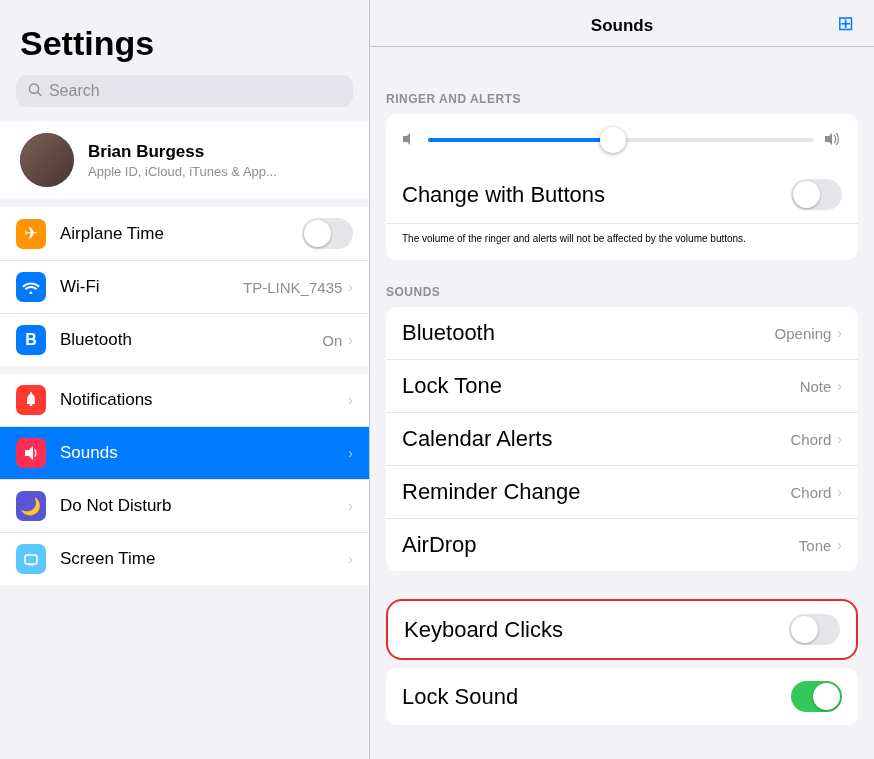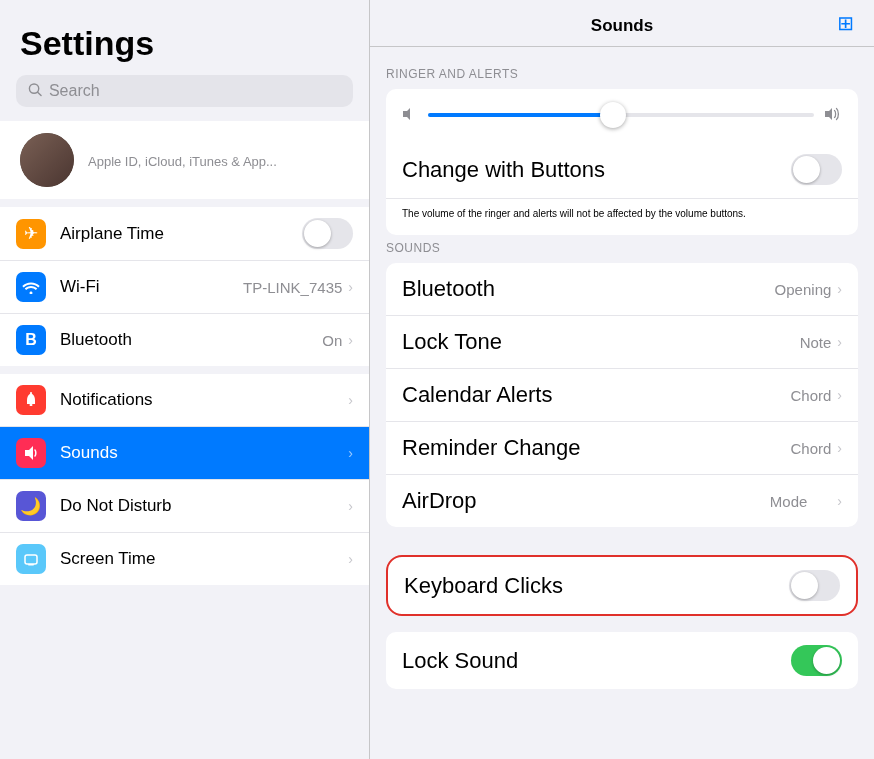--- a/index.html
+++ b/index.html
@@ -239,25 +239,26 @@
     }
 
     .right-content {
       flex: 1;
       overflow-y: auto;
       padding: 20px 0;
     }
 
     .section-label {
       font-size: 12px;
-      font-weight: 400;
+      font-weight: 700;
       color: #8e8e93;
       text-transform: uppercase;
       letter-spacing: 0.5px;
       padding: 0 16px 8px 16px;
+      margin-top: 25px;
     }
 
     .right-group {
       background: #fff;
       margin-bottom: 20px;
       border-radius: 10px;
       margin-left: 16px;
       margin-right: 16px;
       overflow: hidden;
     }
@@ -315,21 +316,20 @@
     .right-row {
       display: flex;
       align-items: center;
       padding: 13px 16px;
       border-bottom: 0.5px solid #e5e5ea;
       min-height: 50px;
     }
 
     .right-row:last-child {
       border-bottom: none;
-      gap: 24px;
     }
 
     .right-row-label {
       font-size: 22px;
       color: #000;
       flex: 1;
     }
 
     .right-row-value {
       font-size: 15px;
@@ -406,20 +406,21 @@
     <input type="text" placeholder="Search" style="">
   </div>
 
   <div class="left-list">
 
     <div class="profile-row">
       <div class="profile-avatar">
         <div class="profile-avatar-inner"></div>
       </div>
       <div class="profile-text">
+        <div class="name">Brian Burgess</div>
         <div class="subtitle">Apple ID, iCloud, iTunes &amp; App...</div>
       </div>
     </div>
 
     <div class="settings-group">
       <div class="settings-item">
         <div class="item-icon icon-airplane">✈</div>
         <span class="item-label">Airplane Time</span>
         <div class="toggle off">
           <div class="toggle-knob"></div>
@@ -548,35 +549,35 @@
         <span class="right-row-value">Chord</span>
         <span class="right-row-chevron">›</span>
       </div>
       <div class="right-row">
         <span class="right-row-label">Reminder Change</span>
         <span class="right-row-value">Chord</span>
         <span class="right-row-chevron">›</span>
       </div>
       <div class="right-row">
         <span class="right-row-label">AirDrop</span>
-        <span class="right-row-value">Mode</span>
+        <span class="right-row-value">Tone</span>
         <span class="right-row-chevron">›</span>
       </div>
     </div>
 
     <div class="divider-between"></div>
 
     <div class="keyboard-clicks-row">
       <span class="right-row-label">Keyboard Clicks</span>
       <div class="toggle off">
         <div class="toggle-knob"></div>
       </div>
     </div>
 
-    <div class="sounds-bottom-group" style="margin-top:16px;">
+    <div class="sounds-bottom-group" style="margin-top:8px;">
       <div class="right-row">
         <span class="right-row-label">Lock Sound</span>
         <div class="toggle on">
           <div class="toggle-knob"></div>
         </div>
       </div>
     </div>
   </div>
 </div>
 

